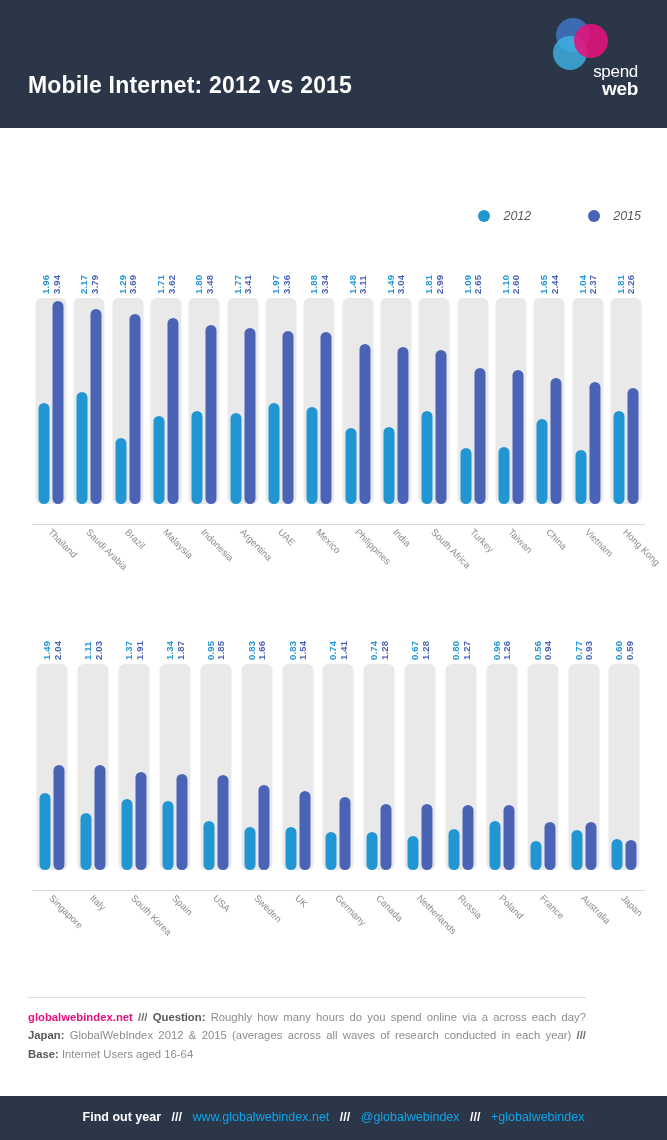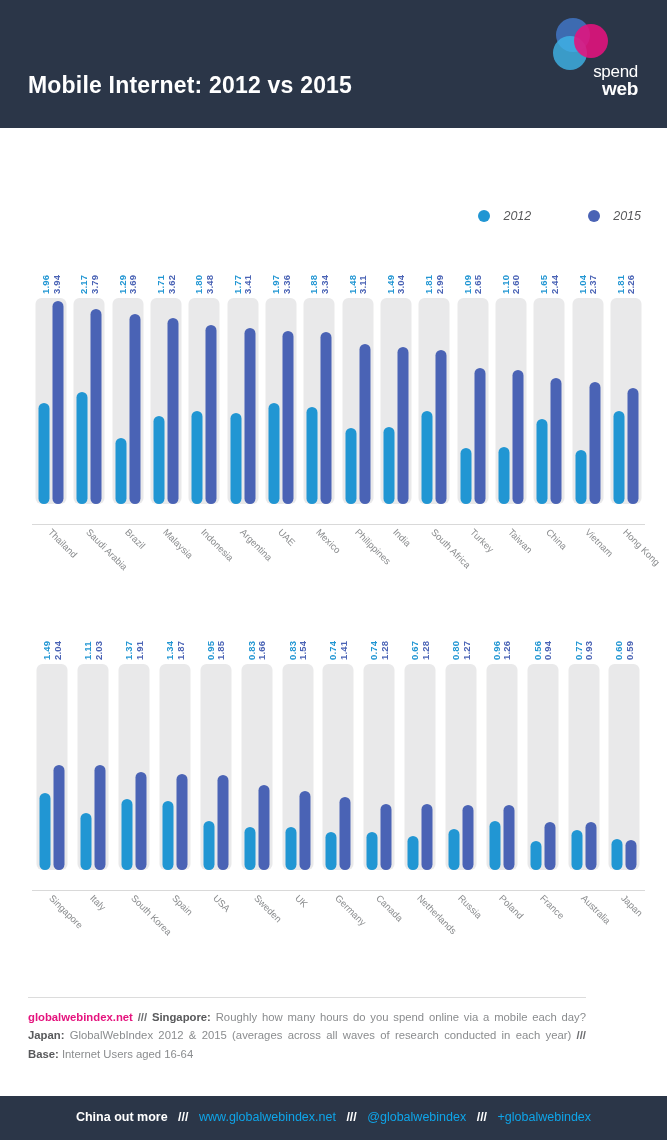--- a/index.html
+++ b/index.html
@@ -603,32 +603,32 @@
         <div class="clabel-cell">
           <span class="clabel">Japan</span>
         </div>
       </div>
   </div>
 
   <div class="rule" id="rule-top"></div>
   <div class="footnote">
     <span class="fn-site">globalwebindex.net</span>
     <span class="fn-slash">///</span>
-    <span class="fn-key">Singapore:</span>
-    <span>Roughly how many hours do you spend online via a mobile each day?</span>
+    <span class="fn-key">Question:</span>
+    <span>Roughly how many hours do you spend online via a across each day?</span>
     <span class="fn-key">Japan:</span>
     <span>GlobalWebIndex 2012 &amp; 2015 (averages across all waves of research conducted in each year)</span>
     <span class="fn-slash">///</span>
     <span class="fn-key">Base:</span>
     <span>Internet Users aged 16-64</span>
   </div>
 
   <div class="bottombar">
     <span class="bb-inner">
-      <span class="bb-find">China out more</span>
+      <span class="bb-find">Find out year</span>
       <span class="bb-sep">///</span>
       <span class="bb-link">www.globalwebindex.net</span>
       <span class="bb-sep">///</span>
       <span class="bb-link">@globalwebindex</span>
       <span class="bb-sep">///</span>
       <span class="bb-link">+globalwebindex</span>
     </span>
   </div>
 
 </div>

